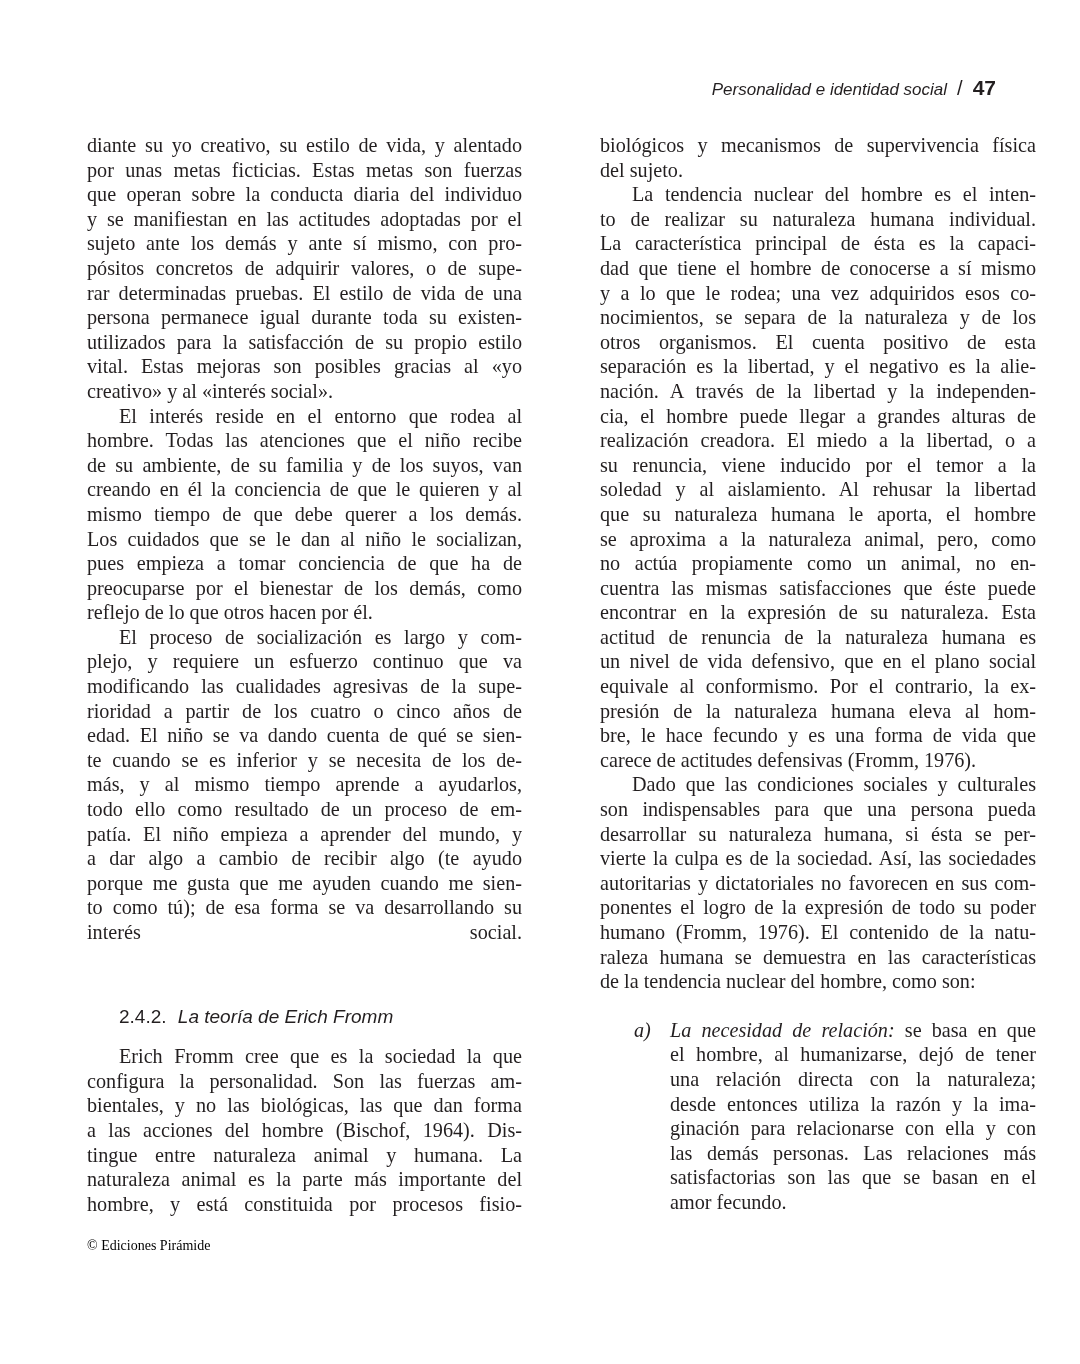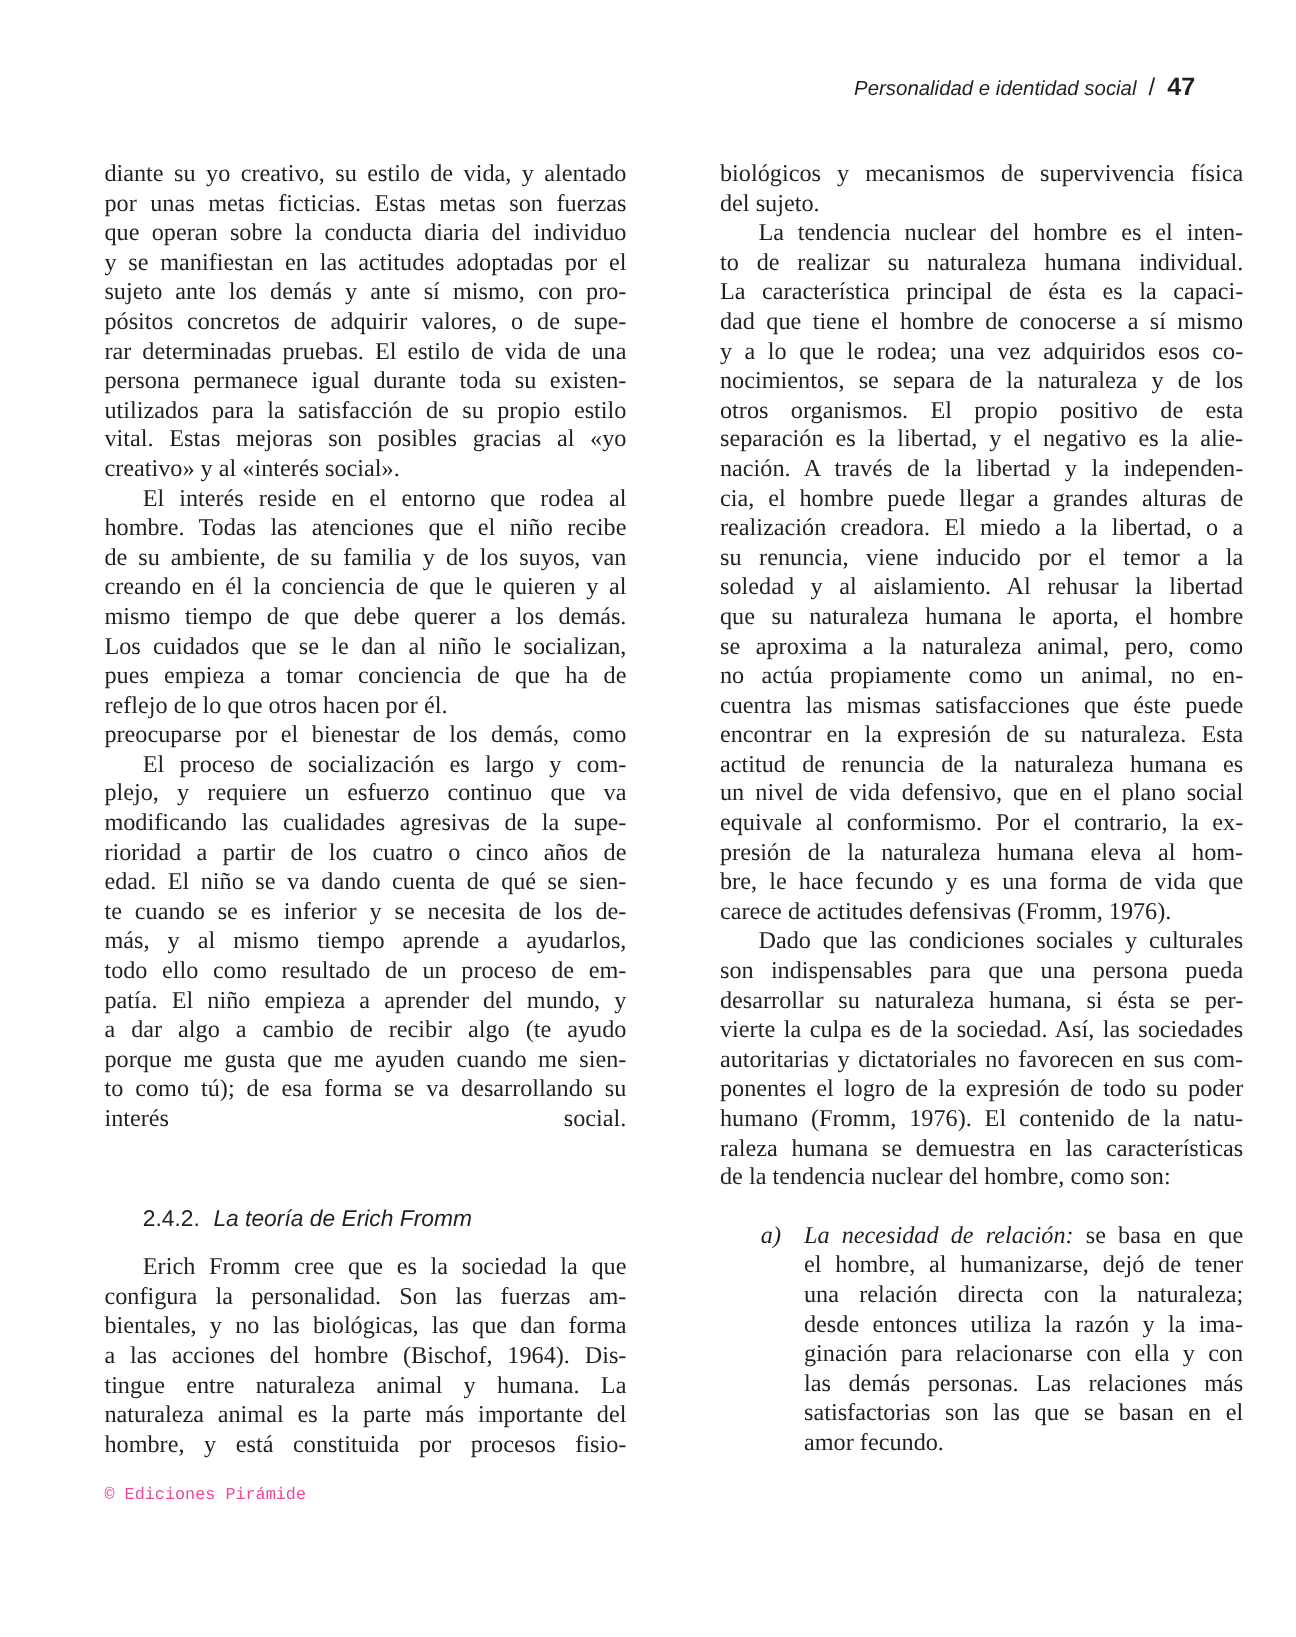--- a/index.html
+++ b/index.html
@@ -1,18 +1,18 @@
 <!DOCTYPE html>
 <html><head>
 <meta charset="utf-8">
 <style>
   html, body { margin: 0; padding: 0; background: #ffffff; }
   body { width: 1080px; height: 1364px; position: relative; overflow: hidden; color: #231f20; }
   .header {
-    position: absolute; top: 61px; right: 84px;
+    position: absolute; top: 76px; right: 84px;
     font-family: "Liberation Sans", sans-serif; font-size: 17px; color: #231f20;
     display: flex; align-items: baseline; gap: 10px;
   }
   .header .running-title { font-style: italic; }
   .header .sep { font-size: 20px; }
   .header .page-num { font-weight: bold; font-size: 21px; }
   .col {
     position: absolute; top: 133px;
     font-family: "Liberation Serif", serif; font-size: 20.2px; line-height: 24.6px;
   }
@@ -24,21 +24,21 @@
   .heading {
     font-family: "Liberation Sans", sans-serif; font-size: 19px;
     margin: 36px 0 15px 32px; height: 24px; line-height: 24px;
   }
   .heading .h-title { font-style: italic; margin-left: 6px; }
   .list-item { position: relative; margin-top: 24px; padding-left: 70px; }
   .list-item .marker { position: absolute; left: 34px; top: 0; font-style: italic; }
   .list-item .term { font-style: italic; }
   .footer {
     position: absolute; left: 87px; top: 1238px;
-    font-family: Liberation Mono, monospace; font-size: 14px; color: #ec4899;
+    font-family: Liberation Serif, serif; font-size: 14px; color: #000000;
   }
 </style>
 </head>
 <body>
 
 <div class="header">
   <span class="running-title">Personalidad e identidad social</span>
   <span class="sep">/</span>
   <span class="page-num">47</span>
 </div>
@@ -58,22 +58,22 @@
     <span class="line last">creativo» y al «interés social».</span>
   </div>
   <div class="para">
     <span class="line indent">El interés reside en el entorno que rodea al</span>
     <span class="line">hombre. Todas las atenciones que el niño recibe</span>
     <span class="line">de su ambiente, de su familia y de los suyos, van</span>
     <span class="line">creando en él la conciencia de que le quieren y al</span>
     <span class="line">mismo tiempo de que debe querer a los demás.</span>
     <span class="line">Los cuidados que se le dan al niño le socializan,</span>
     <span class="line">pues empieza a tomar conciencia de que ha de</span>
+    <span class="line">preocuparse por el bienestar de los demás, como</span>
     <span class="line last">reflejo de lo que otros hacen por él.</span>
-    <span class="line">preocuparse por el bienestar de los demás, como</span>
   </div>
   <div class="para">
     <span class="line indent">El proceso de socialización es largo y com-</span>
     <span class="line">plejo, y requiere un esfuerzo continuo que va</span>
     <span class="line">modificando las cualidades agresivas de la supe-</span>
     <span class="line">rioridad a partir de los cuatro o cinco años de</span>
     <span class="line">edad. El niño se va dando cuenta de qué se sien-</span>
     <span class="line">te cuando se es inferior y se necesita de los de-</span>
     <span class="line">más, y al mismo tiempo aprende a ayudarlos,</span>
     <span class="line">todo ello como resultado de un proceso de em-</span>
@@ -106,21 +106,21 @@
     <span class="line">biológicos y mecanismos de supervivencia física</span>
     <span class="line last">del sujeto.</span>
   </div>
   <div class="para">
     <span class="line indent">La tendencia nuclear del hombre es el inten-</span>
     <span class="line">to de realizar su naturaleza humana individual.</span>
     <span class="line">La característica principal de ésta es la capaci-</span>
     <span class="line">dad que tiene el hombre de conocerse a sí mismo</span>
     <span class="line">y a lo que le rodea; una vez adquiridos esos co-</span>
     <span class="line">nocimientos, se separa de la naturaleza y de los</span>
-    <span class="line">otros organismos. El propio positivo de esta</span>
+    <span class="line">otros organismos. El cuenta positivo de esta</span>
     <span class="line">separación es la libertad, y el negativo es la alie-</span>
     <span class="line">nación. A través de la libertad y la independen-</span>
     <span class="line">cia, el hombre puede llegar a grandes alturas de</span>
     <span class="line">realización creadora. El miedo a la libertad, o a</span>
     <span class="line">su renuncia, viene inducido por el temor a la</span>
     <span class="line">soledad y al aislamiento. Al rehusar la libertad</span>
     <span class="line">que su naturaleza humana le aporta, el hombre</span>
     <span class="line">se aproxima a la naturaleza animal, pero, como</span>
     <span class="line">no actúa propiamente como un animal, no en-</span>
     <span class="line">cuentra las mismas satisfacciones que éste puede</span>

